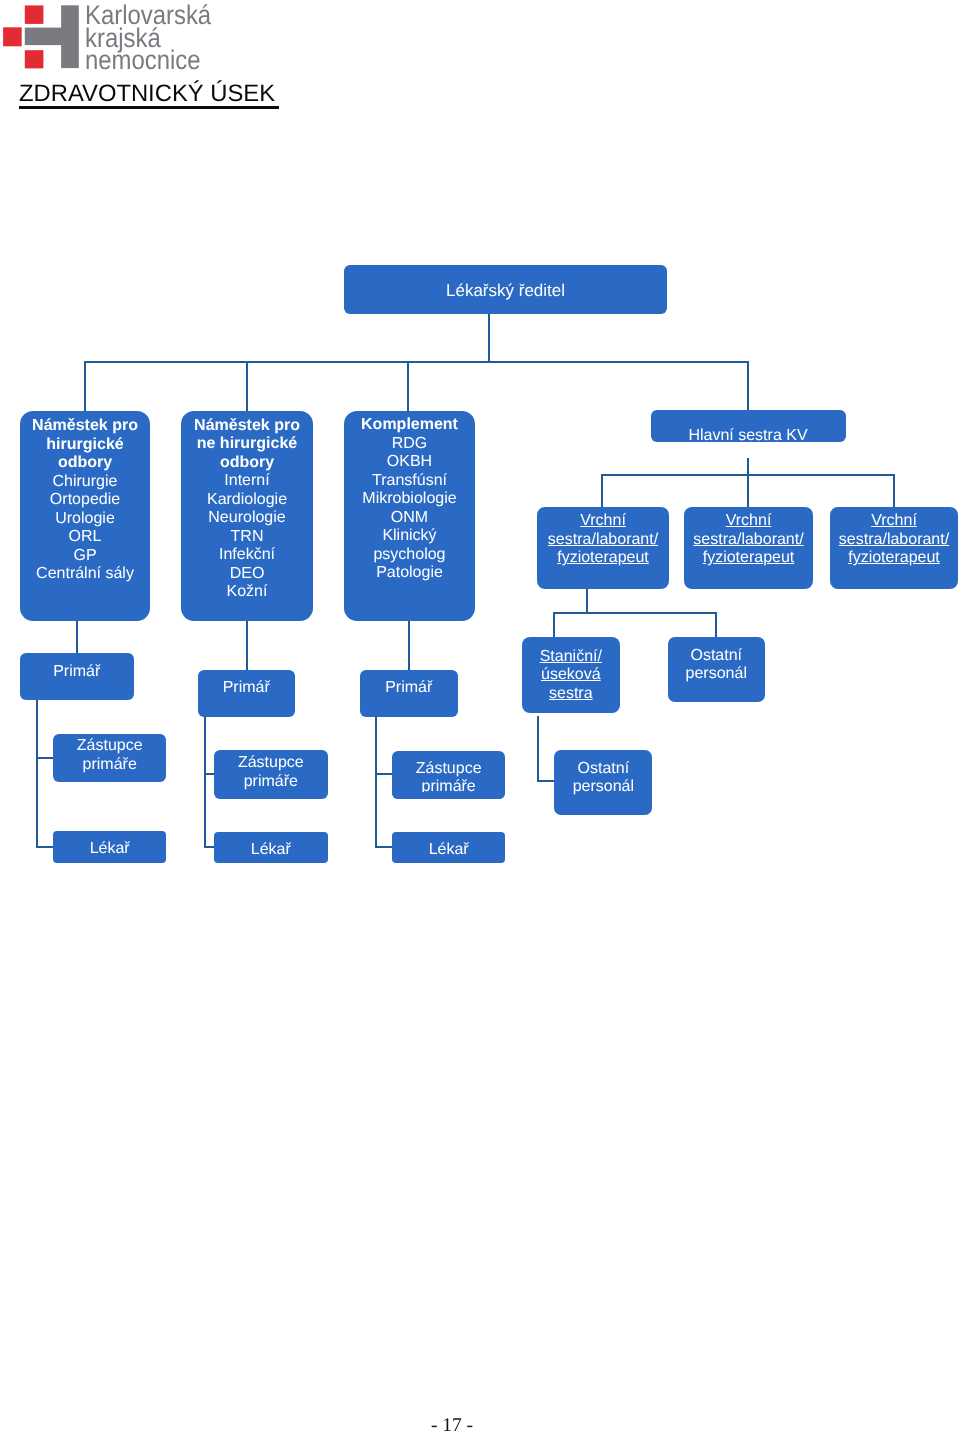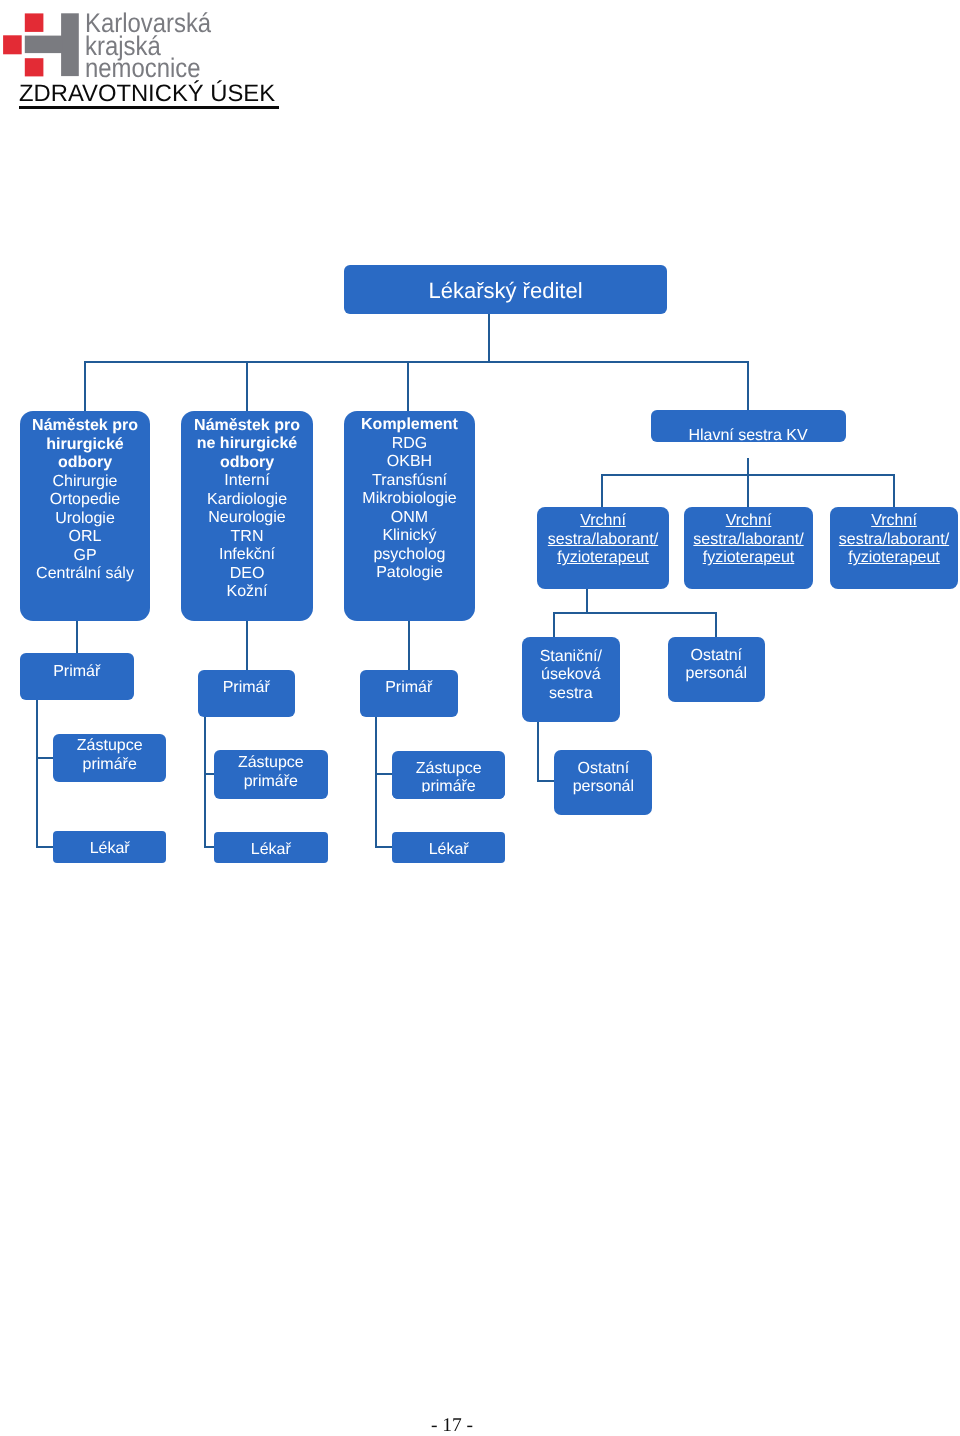--- a/index.html
+++ b/index.html
@@ -1,20 +1,20 @@
 <!DOCTYPE html>
 <html><head>
 <meta charset="utf-8">
 <title>ZDRAVOTNICKÝ ÚSEK</title>
 <style>
   html,body{margin:0;padding:0;}
   body{width:960px;height:1436px;background:#ffffff;font-family:"Liberation Sans",sans-serif;position:relative;overflow:hidden;-webkit-font-smoothing:antialiased;text-rendering:geometricPrecision;opacity:0.999;}
   .page{position:absolute;left:0;top:0;width:960px;height:1436px;}
   
-  #logo{position:absolute;left:0px;top:8px;width:230px;height:76px;}
+  #logo{position:absolute;left:0px;top:0px;width:230px;height:76px;}
   #logo .lt{position:absolute;color:#7A7B80;font-family:"Liberation Sans",sans-serif;font-weight:400;font-size:27px;line-height:27px;white-space:nowrap;transform:scaleX(0.885);transform-origin:left top;}
   #heading{position:absolute;left:19px;top:85px;font-size:23.8px;font-weight:normal;color:#0a0a0a;letter-spacing:0px;line-height:17px;white-space:nowrap;}
   #heading-rule{position:absolute;left:19px;top:105.9px;width:260px;height:2.8px;background:#0a0a0a;}
   
   #chart{position:absolute;left:0;top:0;width:960px;height:1436px;}
   .node{position:absolute;background:#2A6AC4;border-radius:7px;color:#fff;display:flex;align-items:flex-start;justify-content:center;text-align:center;box-sizing:border-box;overflow:hidden;}
   .node span{display:block;width:100%;}
   .node.n-col{align-items:flex-start;}
   .node.n-top{align-items:flex-start;text-decoration:underline;}
   .ln{position:absolute;background:#215B96;}
@@ -70,21 +70,21 @@
     <div class="ln" style="left:375px;top:773px;width:18px;height:2px;"></div>
     <div class="ln" style="left:375px;top:846px;width:18px;height:2px;"></div>
 
     <div class="ln" style="left:586px;top:588px;width:2px;height:26px;"></div>
     <div class="ln" style="left:553px;top:612px;width:164px;height:2px;"></div>
     <div class="ln" style="left:553px;top:612px;width:2px;height:25px;"></div>
     <div class="ln" style="left:715px;top:612px;width:2px;height:25px;"></div>
     <div class="ln" style="left:537px;top:716px;width:2px;height:66px;"></div>
     <div class="ln" style="left:537px;top:780px;width:19px;height:2px;"></div>
 
-    <div class="node n-reditel" style="left:344px;top:265px;width:323px;height:48.5px;font-size:22px;line-height:20px;padding-top:16px;border-radius:6px;">
+    <div class="node n-reditel" style="left:344px;top:265px;width:323px;height:48.5px;font-size:17px;line-height:20px;padding-top:16px;border-radius:6px;">
       <span>Lékařský ředitel</span>
     </div>
 
     <div class="node n-col" style="left:20px;top:411px;width:130px;height:210px;font-size:16px;line-height:18.5px;padding-top:6.0px;border-radius:13px;">
       <span><b>Náměstek pro</b><br><b>hirurgické</b><br><b>odbory</b><br>Chirurgie<br>Ortopedie<br>Urologie<br>ORL<br>GP<br>Centrální sály</span>
     </div>
 
     <div class="node n-col" style="left:181px;top:411px;width:132px;height:210px;font-size:16px;line-height:18.5px;padding-top:5.7px;border-radius:13px;">
       <span><b>Náměstek pro</b><br><b>ne hirurgické</b><br><b>odbory</b><br>Interní<br>Kardiologie<br>Neurologie<br>TRN<br>Infekční<br>DEO<br>Kožní</span>
     </div>
@@ -110,21 +110,21 @@
     <div class="node" style="left:19.9px;top:652.8px;width:113.7px;height:47.3px;font-size:16px;line-height:18.4px;padding-top:9.8px;border-radius:6px;">
       <span>Primář</span>
     </div>
     <div class="node" style="left:197.5px;top:669.7px;width:97.5px;height:47.8px;font-size:16px;line-height:18.4px;padding-top:9.8px;border-radius:6px;">
       <span>Primář</span>
     </div>
     <div class="node" style="left:360px;top:669.7px;width:97.5px;height:47.8px;font-size:16px;line-height:18.4px;padding-top:9.8px;border-radius:6px;">
       <span>Primář</span>
     </div>
 
-    <div class="node" style="left:521.5px;top:636.8px;width:98.6px;height:85px;font-size:16px;line-height:18.3px;padding-top:11.3px;border-radius:8px;">
+    <div class="node" style="left:521.5px;top:636.8px;width:98.6px;height:76px;font-size:16px;line-height:18.3px;padding-top:11.3px;border-radius:8px;text-decoration:underline;">
       <span>Staniční/<br>úseková<br>sestra</span>
     </div>
     <div class="node" style="left:667.5px;top:636.8px;width:97.5px;height:65px;font-size:16px;line-height:18.4px;padding-top:10.0px;border-radius:7px;">
       <span>Ostatní<br>personál</span>
     </div>
 
     <div class="node" style="left:53px;top:733.8px;width:113.4px;height:48.2px;font-size:16px;line-height:18.4px;padding-top:3.5px;border-radius:6px;">
       <span>Zástupce<br>primáře</span>
     </div>
     <div class="node" style="left:213.9px;top:749.9px;width:113.8px;height:48.7px;font-size:16px;line-height:18.4px;padding-top:4.5px;border-radius:6px;">

